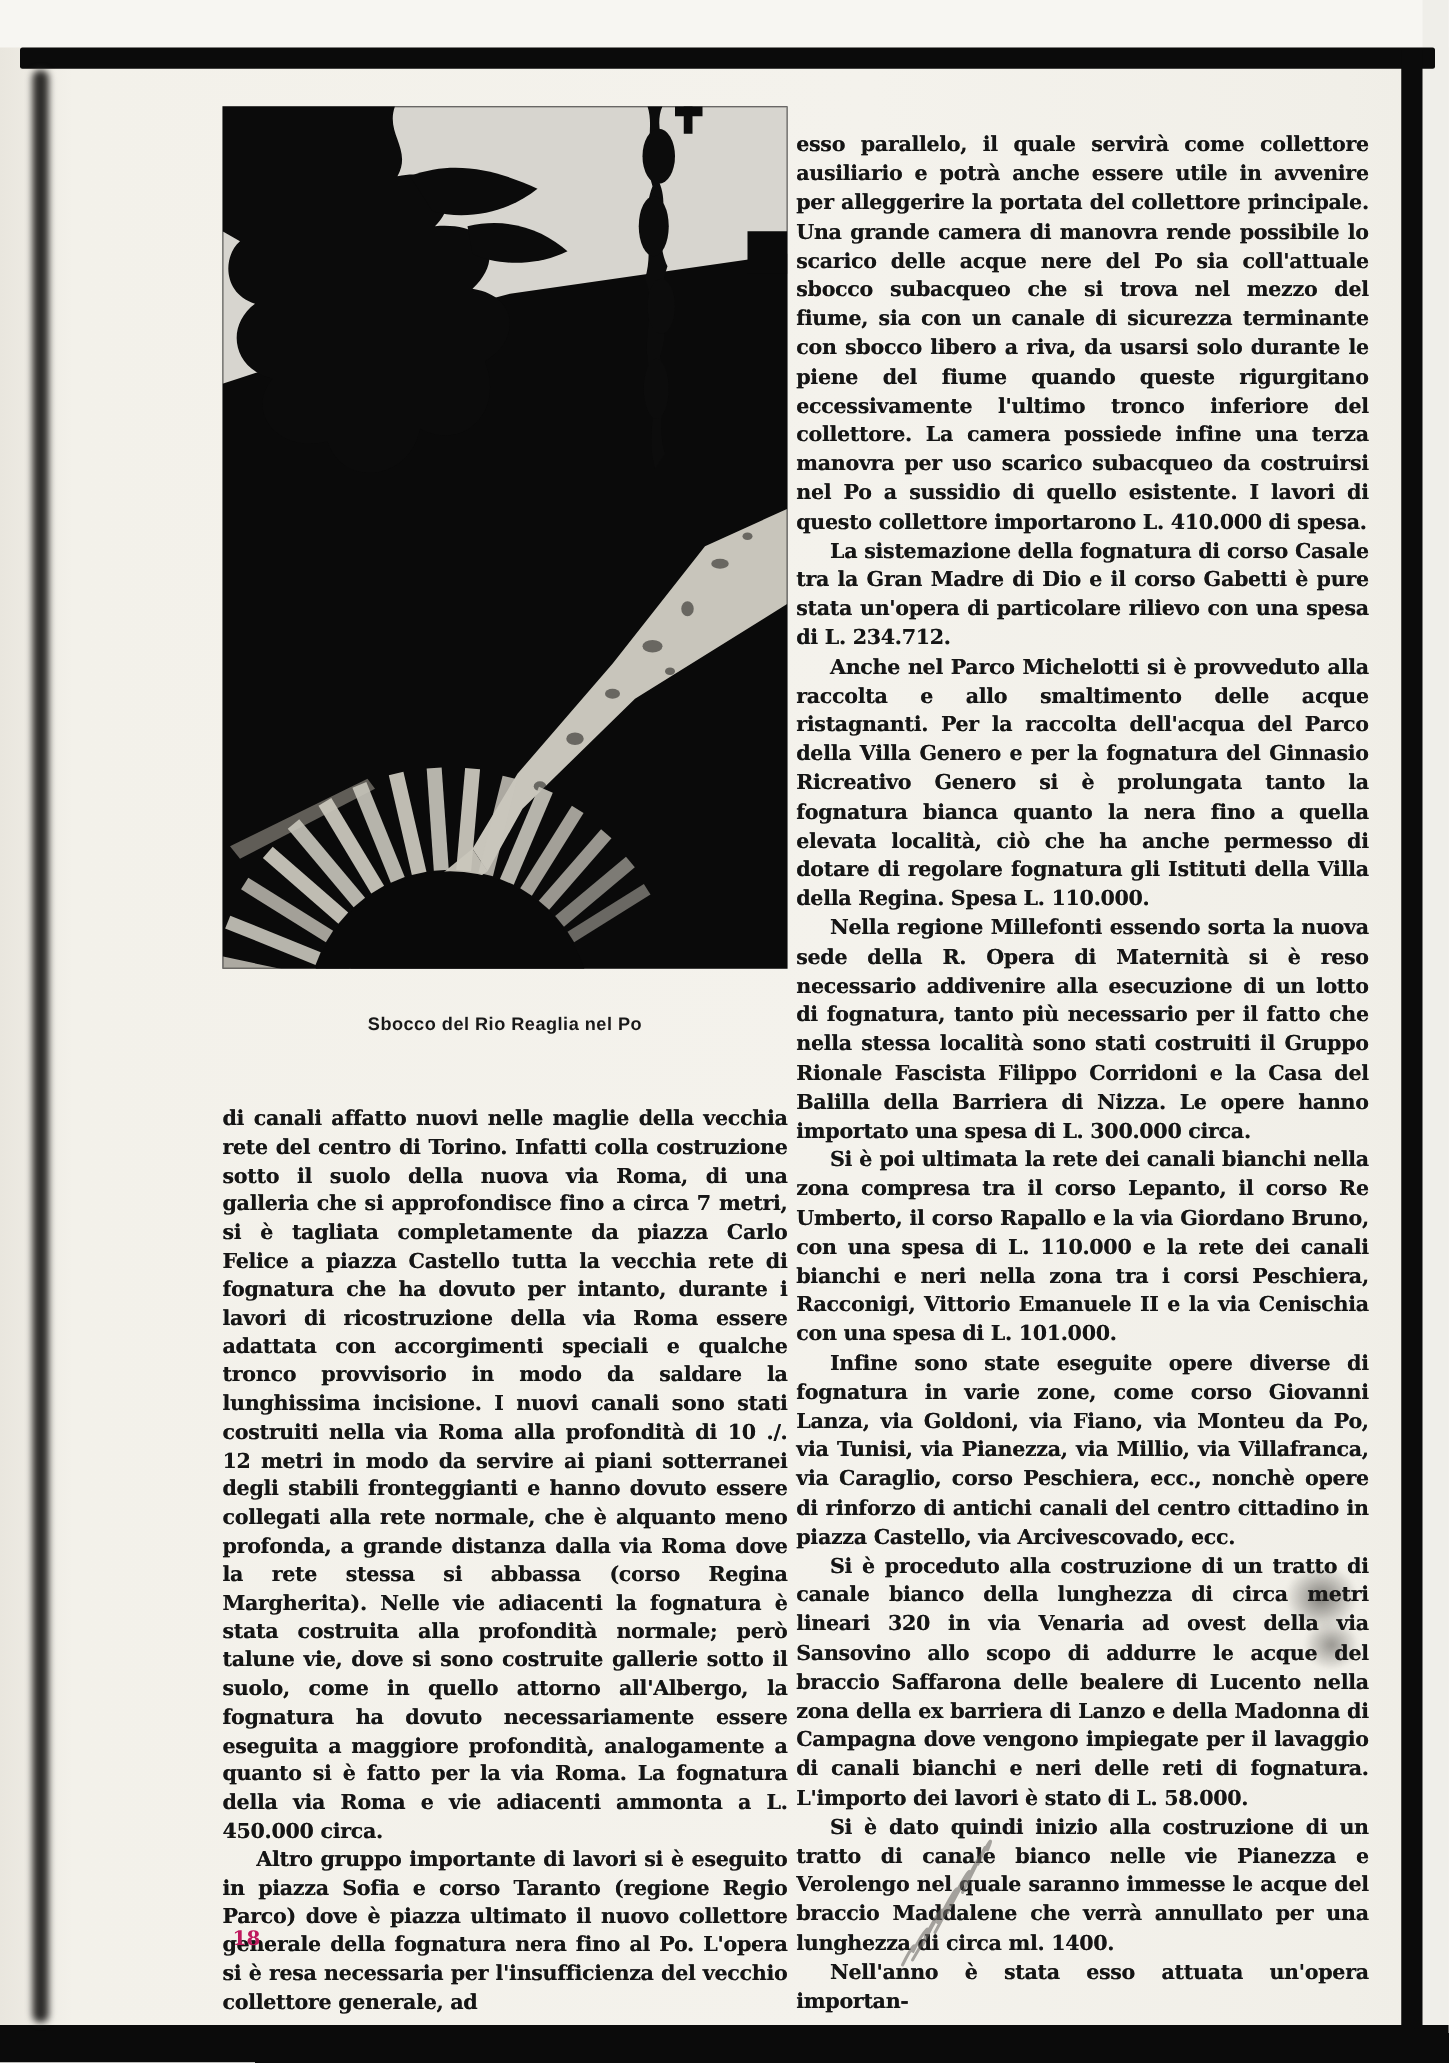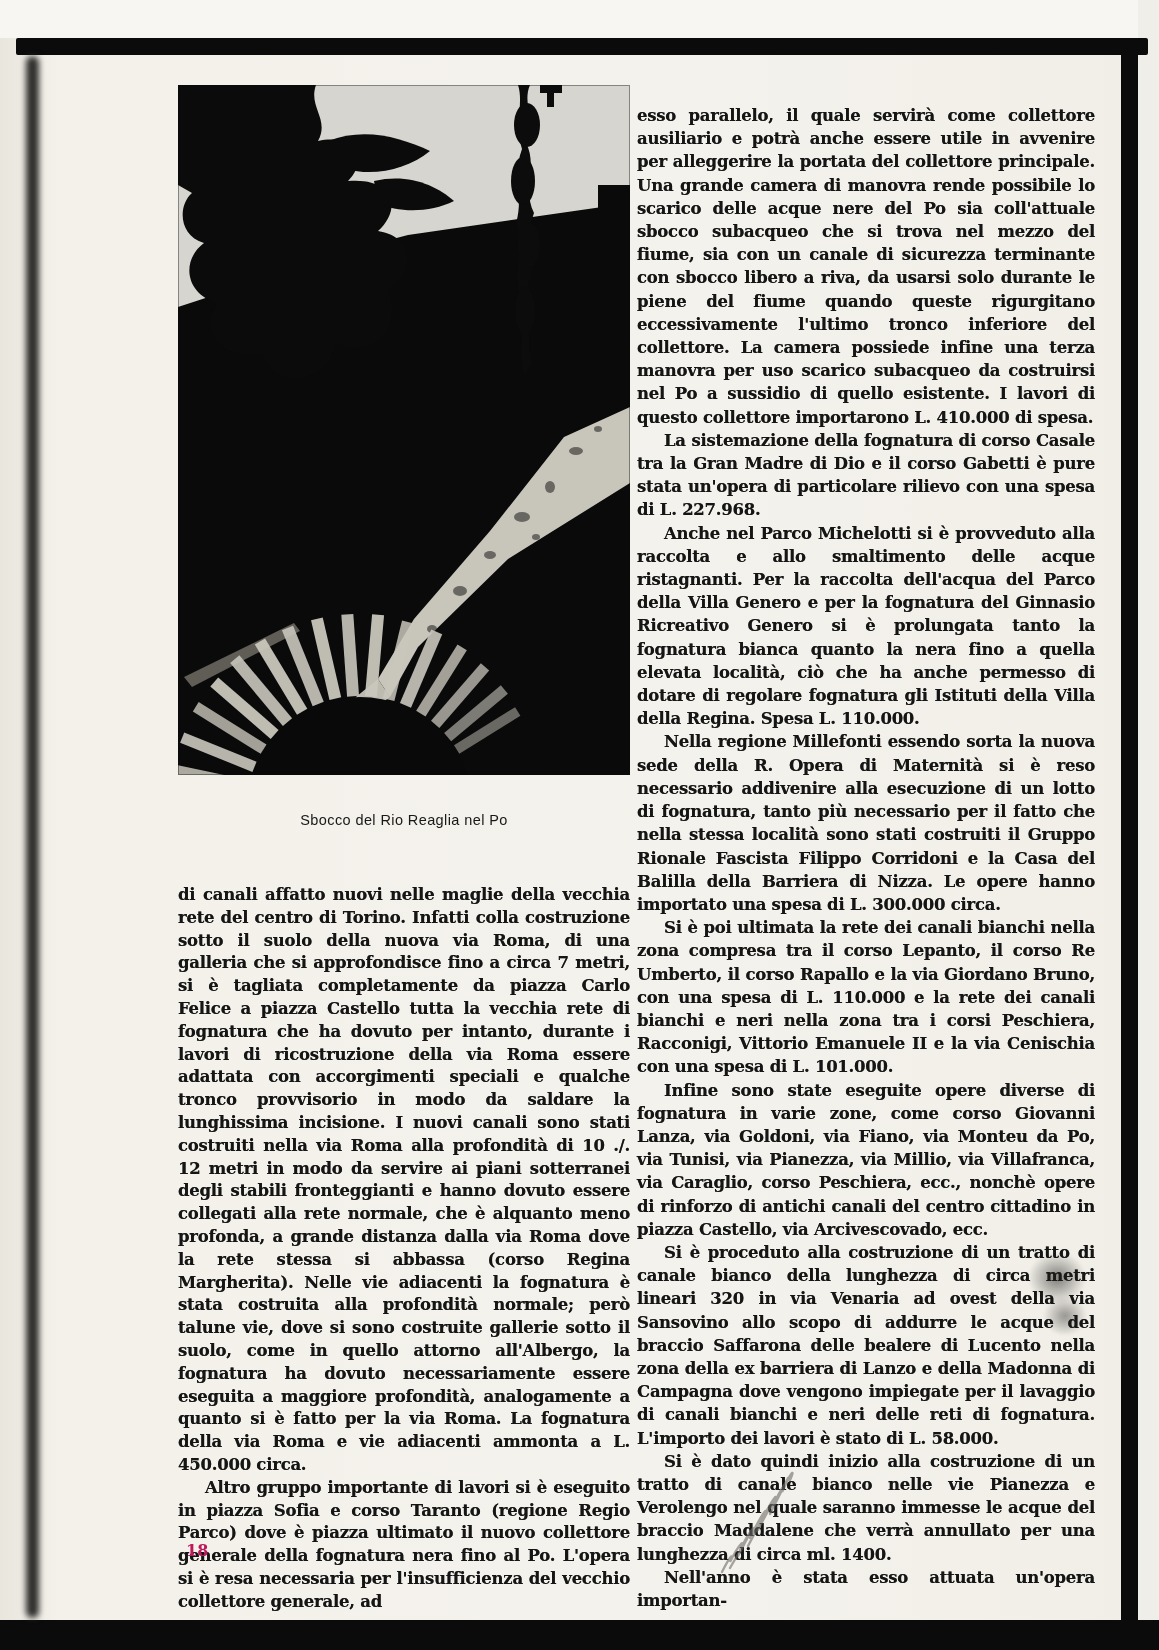--- a/index.html
+++ b/index.html
@@ -24,21 +24,21 @@
   .photo{
     position:absolute;left:178px;top:85px;width:452px;height:690px;
     background:#101010;overflow:hidden;
   }
   .photo svg{display:block;}
 
   .caption{
     position:absolute;left:178px;top:812px;width:452px;
     text-align:center;
     font-family:"Liberation Sans", sans-serif;
-    font-weight:normal;font-size:14.5px;letter-spacing:.4px;
+    font-weight:bold;font-size:14.5px;letter-spacing:.4px;
     color:#181818;
   }
 
   
   .col{position:absolute;color:#151515;}
   .col p{
     margin:0;text-align:justify;
     font-weight:700;font-size:16.5px;line-height:23.2px;
     letter-spacing:-0.25px;
     text-shadow:0 0 .5px rgba(20,20,20,.65);
@@ -140,21 +140,21 @@
 
 <div class="caption">Sbocco del Rio Reaglia nel Po</div>
 
 <div class="col col-left">
   <p>di canali affatto nuovi nelle maglie della vecchia rete del centro di Torino. Infatti colla costruzione sotto il suolo della nuova via Roma, di una galleria che si approfondisce fino a circa 7 metri, si è tagliata completamente da piazza Carlo Felice a piazza Castello tutta la vecchia rete di fognatura che ha dovuto per intanto, durante i lavori di ricostruzione della via Roma essere adattata con accorgimenti speciali e qualche tronco provvisorio in modo da saldare la lunghissima incisione. I nuovi canali sono stati costruiti nella via Roma alla profondità di 10 ./. 12 metri in modo da servire ai piani sotterranei degli stabili fronteggianti e hanno dovuto essere collegati alla rete normale, che è alquanto meno profonda, a grande distanza dalla via Roma dove la rete stessa si abbassa (corso Regina Margherita). Nelle vie adiacenti la fognatura è stata costruita alla profondità normale; però talune vie, dove si sono costruite gallerie sotto il suolo, come in quello attorno all'Albergo, la fognatura ha dovuto necessariamente essere eseguita a maggiore profondità, analogamente a quanto si è fatto per la via Roma. La fognatura della via Roma e vie adiacenti ammonta a L. 450.000 circa.</p>
   <p class="indent">Altro gruppo importante di lavori si è eseguito in piazza Sofia e corso Taranto (regione Regio Parco) dove è piazza ultimato il nuovo collettore generale della fognatura nera fino al Po. L'opera si è resa necessaria per l'insufficienza del vecchio collettore generale, ad</p>
 </div>
 
 <div class="col col-right">
   <p>esso parallelo, il quale servirà come collettore ausiliario e potrà anche essere utile in avvenire per alleggerire la portata del collettore principale. Una grande camera di manovra rende possibile lo scarico delle acque nere del Po sia coll'attuale sbocco subacqueo che si trova nel mezzo del fiume, sia con un canale di sicurezza terminante con sbocco libero a riva, da usarsi solo durante le piene del fiume quando queste rigurgitano eccessivamente l'ultimo tronco inferiore del collettore. La camera possiede infine una terza manovra per uso scarico subacqueo da costruirsi nel Po a sussidio di quello esistente. I lavori di questo collettore importarono L. 410.000 di spesa.</p>
-  <p class="indent">La sistemazione della fognatura di corso Casale tra la Gran Madre di Dio e il corso Gabetti è pure stata un'opera di particolare rilievo con una spesa di L. 227.968.</p>
+  <p class="indent">La sistemazione della fognatura di corso Casale tra la Gran Madre di Dio e il corso Gabetti è pure stata un'opera di particolare rilievo con una spesa di L. 234.712.</p>
   <p class="indent">Anche nel Parco Michelotti si è provveduto alla raccolta e allo smaltimento delle acque ristagnanti. Per la raccolta dell'acqua del Parco della Villa Genero e per la fognatura del Ginnasio Ricreativo Genero si è prolungata tanto la fognatura bianca quanto la nera fino a quella elevata località, ciò che ha anche permesso di dotare di regolare fognatura gli Istituti della Villa della Regina. Spesa L. 110.000.</p>
   <p class="indent">Nella regione Millefonti essendo sorta la nuova sede della R. Opera di Maternità si è reso necessario addivenire alla esecuzione di un lotto di fognatura, tanto più necessario per il fatto che nella stessa località sono stati costruiti il Gruppo Rionale Fascista Filippo Corridoni e la Casa del Balilla della Barriera di Nizza. Le opere hanno importato una spesa di L. 300.000 circa.</p>
   <p class="indent">Si è poi ultimata la rete dei canali bianchi nella zona compresa tra il corso Lepanto, il corso Re Umberto, il corso Rapallo e la via Giordano Bruno, con una spesa di L. 110.000 e la rete dei canali bianchi e neri nella zona tra i corsi Peschiera, Racconigi, Vittorio Emanuele II e la via Cenischia con una spesa di L. 101.000.</p>
   <p class="indent">Infine sono state eseguite opere diverse di fognatura in varie zone, come corso Giovanni Lanza, via Goldoni, via Fiano, via Monteu da Po, via Tunisi, via Pianezza, via Millio, via Villafranca, via Caraglio, corso Peschiera, ecc., nonchè opere di rinforzo di antichi canali del centro cittadino in piazza Castello, via Arcivescovado, ecc.</p>
   <p class="indent">Si è proceduto alla costruzione di un tratto di canale bianco della lunghezza di circa metri lineari 320 in via Venaria ad ovest della via Sansovino allo scopo di addurre le acque del braccio Saffarona delle bealere di Lucento nella zona della ex barriera di Lanzo e della Madonna di Campagna dove vengono impiegate per il lavaggio di canali bianchi e neri delle reti di fognatura. L'importo dei lavori è stato di L. 58.000.</p>
   <p class="indent">Si è dato quindi inizio alla costruzione di un tratto di canale bianco nelle vie Pianezza e Verolengo nel quale saranno immesse le acque del braccio Maddalene che verrà annullato per una lunghezza di circa ml. 1400.</p>
   <p class="indent">Nell'anno è stata esso attuata un'opera importan-</p>
 </div>
 
 <div class="page-number">18</div>

